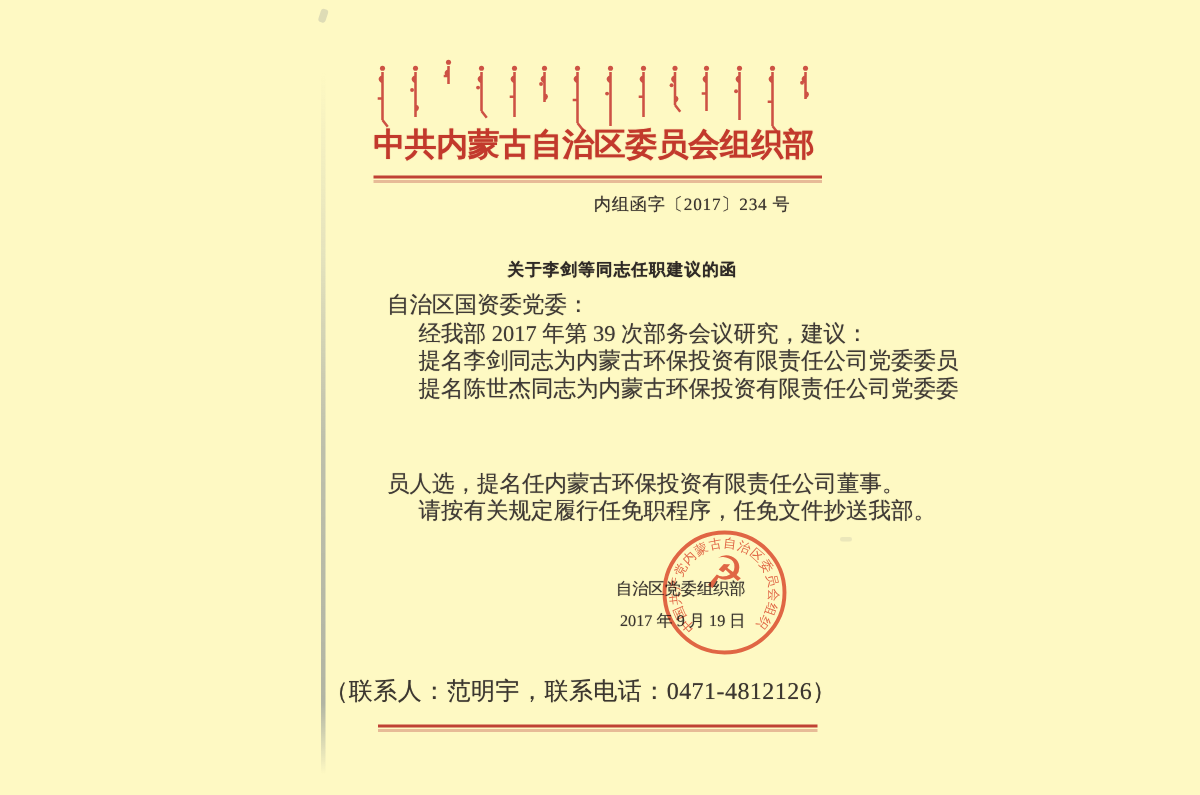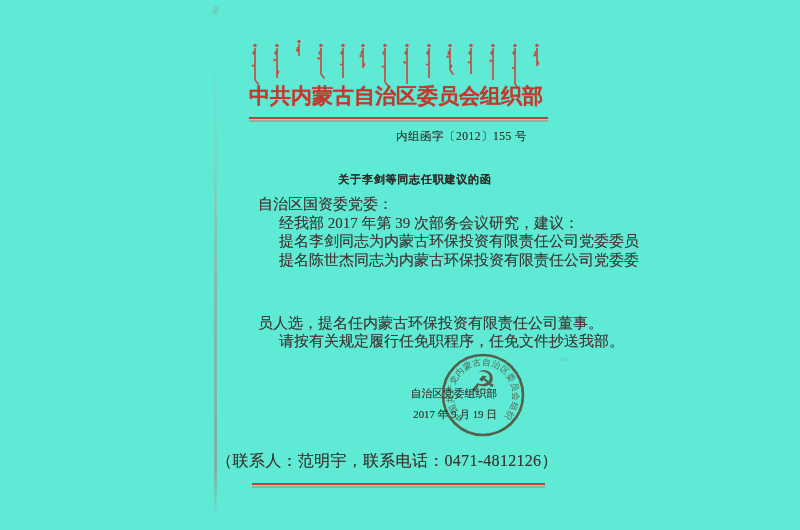--- a/index.html
+++ b/index.html
@@ -1,21 +1,21 @@
 <!DOCTYPE html>
 <html><head>
 <meta charset="utf-8">
 <style>
   html,body{margin:0;padding:0;}
   body{
     width:800px;height:530px;overflow:hidden;background:#fdfdfc;
     font-family:"Liberation Serif","DejaVu Serif",serif;
     position:relative;
   }
-  .page{position:absolute;inset:0;background:#5eead4;}
+  .page{position:absolute;inset:0;background:#fef9c3;}
   
   .edge-shadow{
     position:absolute;left:214px;top:48px;width:3px;height:468px;
     background:linear-gradient(to bottom,
       rgba(170,175,175,0) 0%,
       rgba(170,175,175,0.30) 26%,
       rgba(150,157,157,0.62) 52%,
       rgba(140,148,148,0.68) 90%,
       rgba(140,148,148,0) 100%);
     filter:blur(0.4px);
@@ -145,21 +145,21 @@
       </g>
     </svg>
 
   <div class="org-name">中共内蒙古自治区委员会组织部</div>
 
   <div class="red-rule rule-top">
     <div class="rule-dark"></div>
     <div class="rule-light"></div>
   </div>
 
-  <div class="doc-number">内组函字〔2012〕155 号</div>
+  <div class="doc-number">内组函字〔2017〕234 号</div>
 
   <h1 class="doc-title">关于李剑等同志任职建议的函</h1>
 
   <div class="letter-body" id="bodyLines">
       <div class="body-line" style="padding-left: 0px;">自治区国资委党委：</div>
       <div class="body-line" style="padding-left: 21px;">经我部 2017 年第 39 次部务会议研究，建议：</div>
       <div class="body-line" style="padding-left: 21px;">提名李剑同志为内蒙古环保投资有限责任公司党委委员</div>
       <div class="body-line" style="padding-left: 21px;">提名陈世杰同志为内蒙古环保投资有限责任公司党委委</div>
       <div class="body-line" style="padding-left: 0px; margin-top: 44px;">员人选，提名任内蒙古环保投资有限责任公司董事。</div>
       <div class="body-line" style="padding-left: 21px;">请按有关规定履行任免职程序，任免文件抄送我部。</div>

